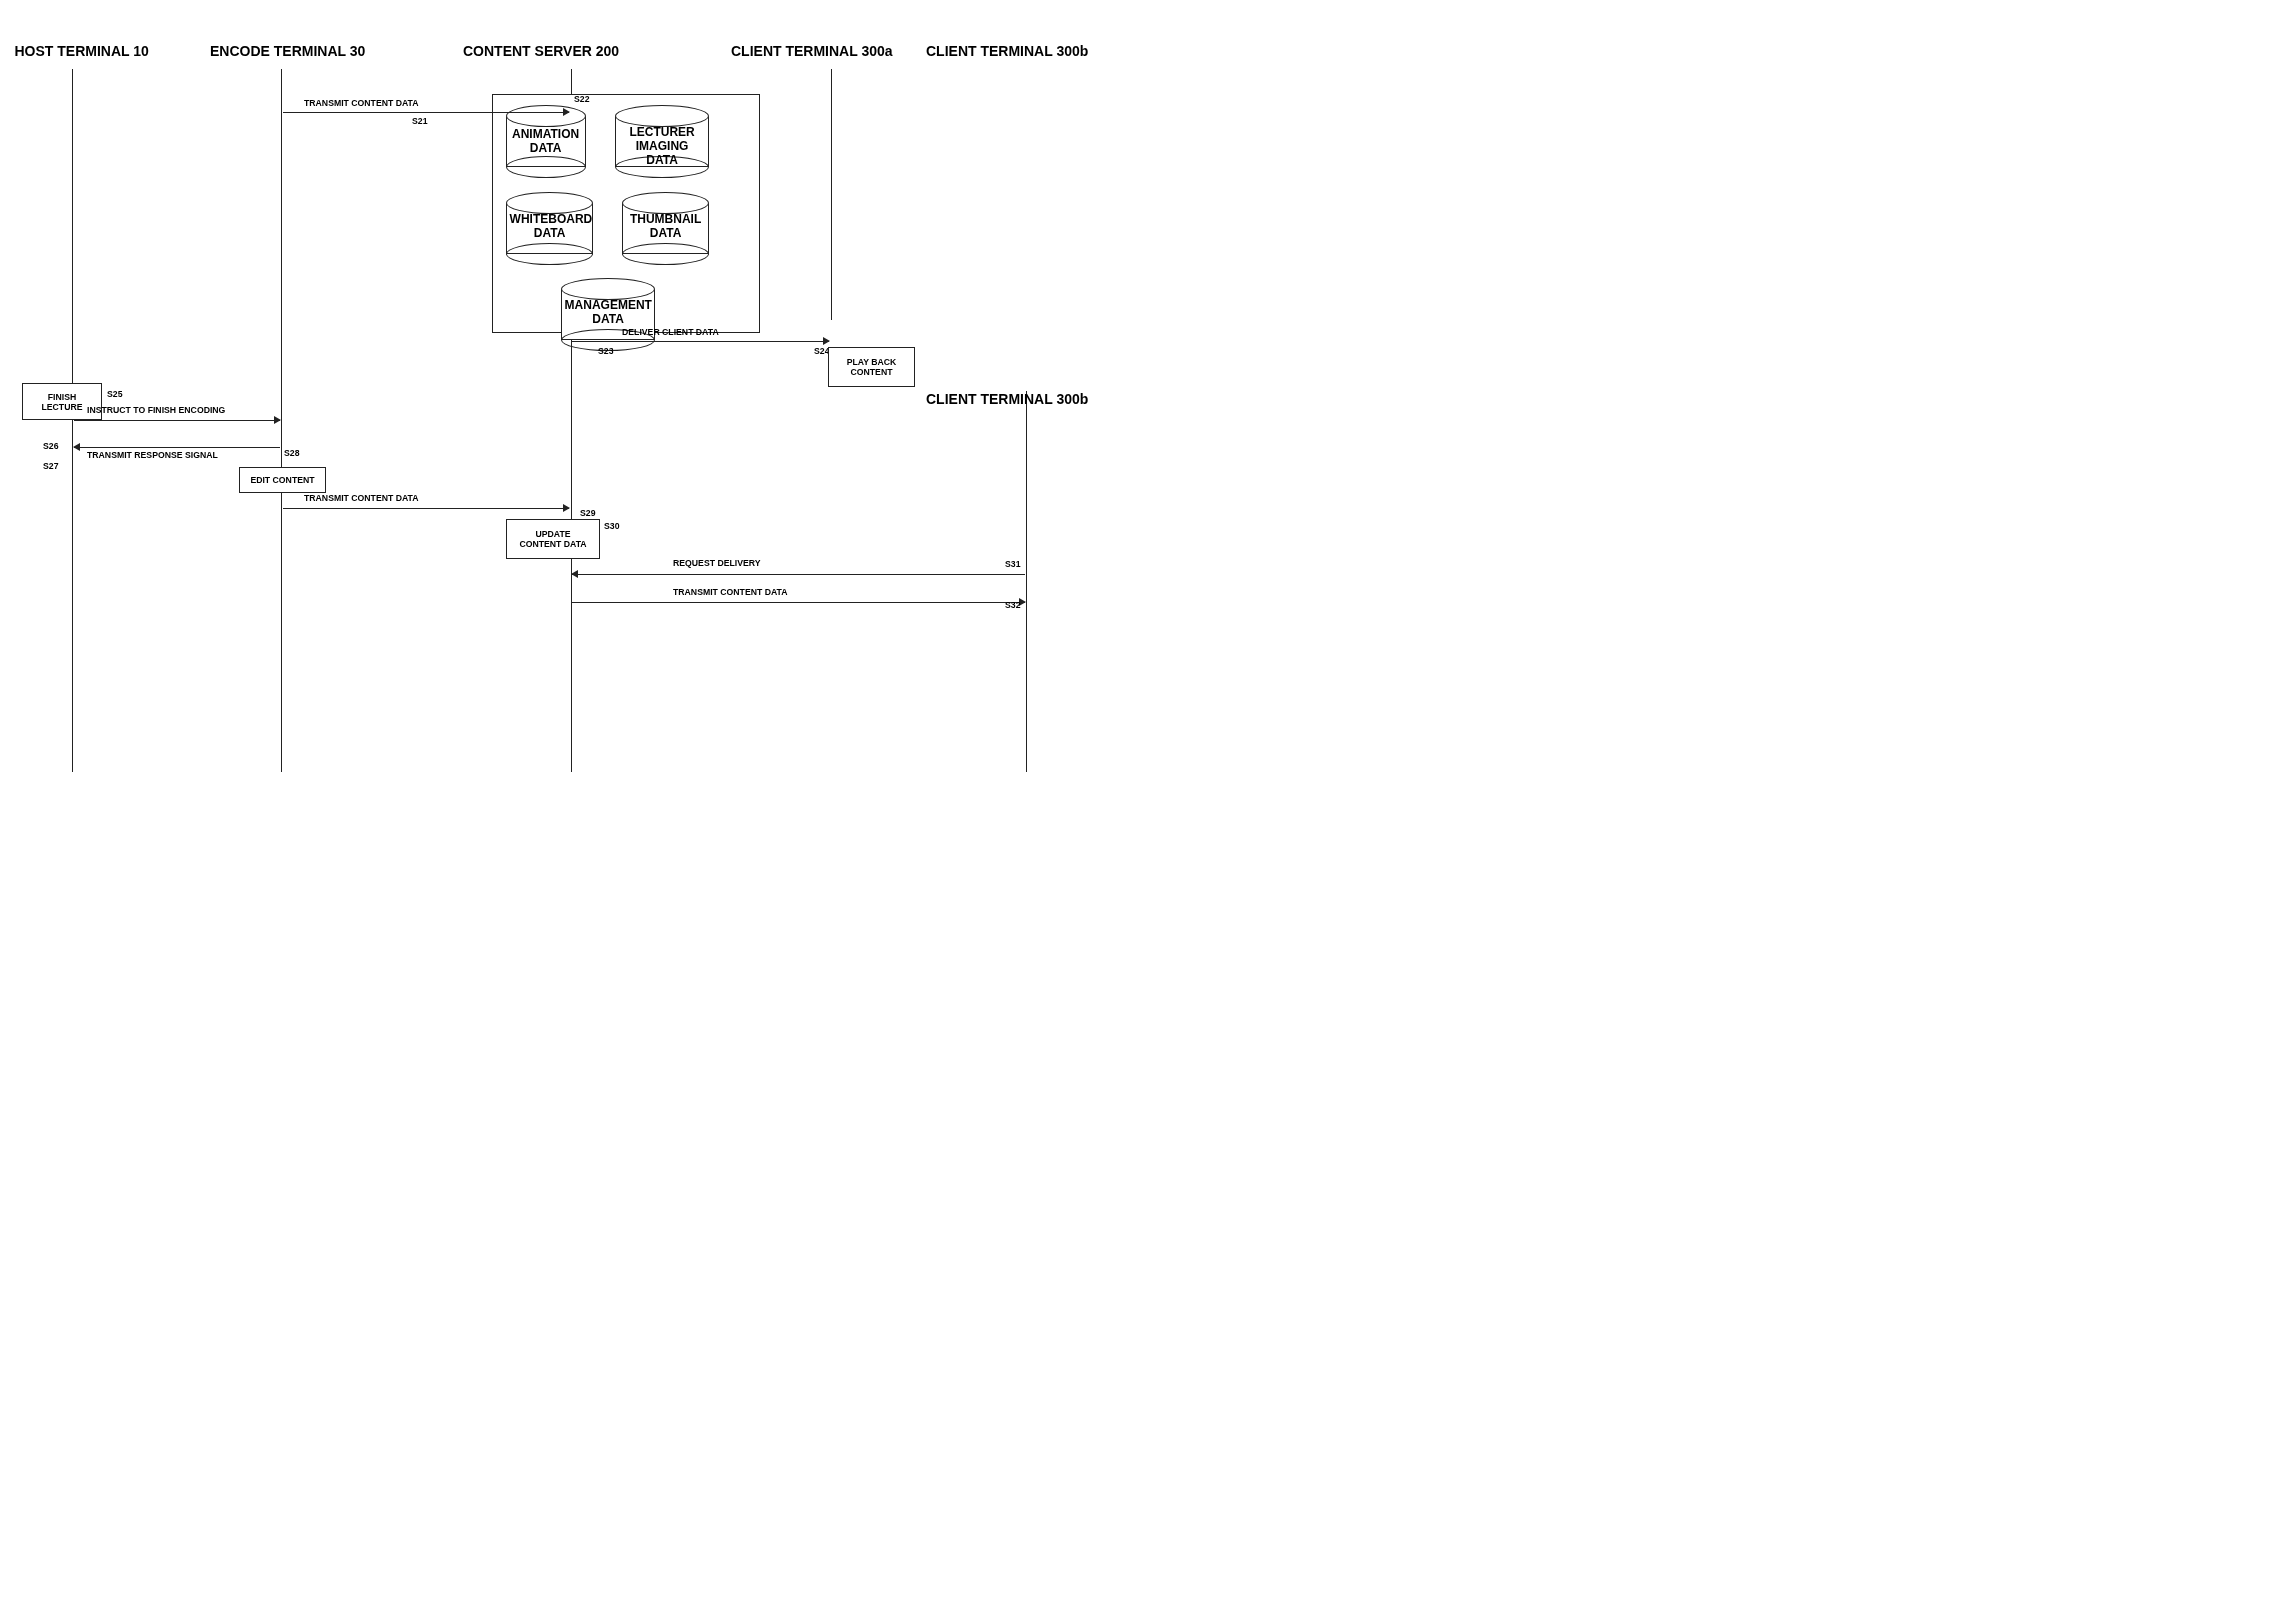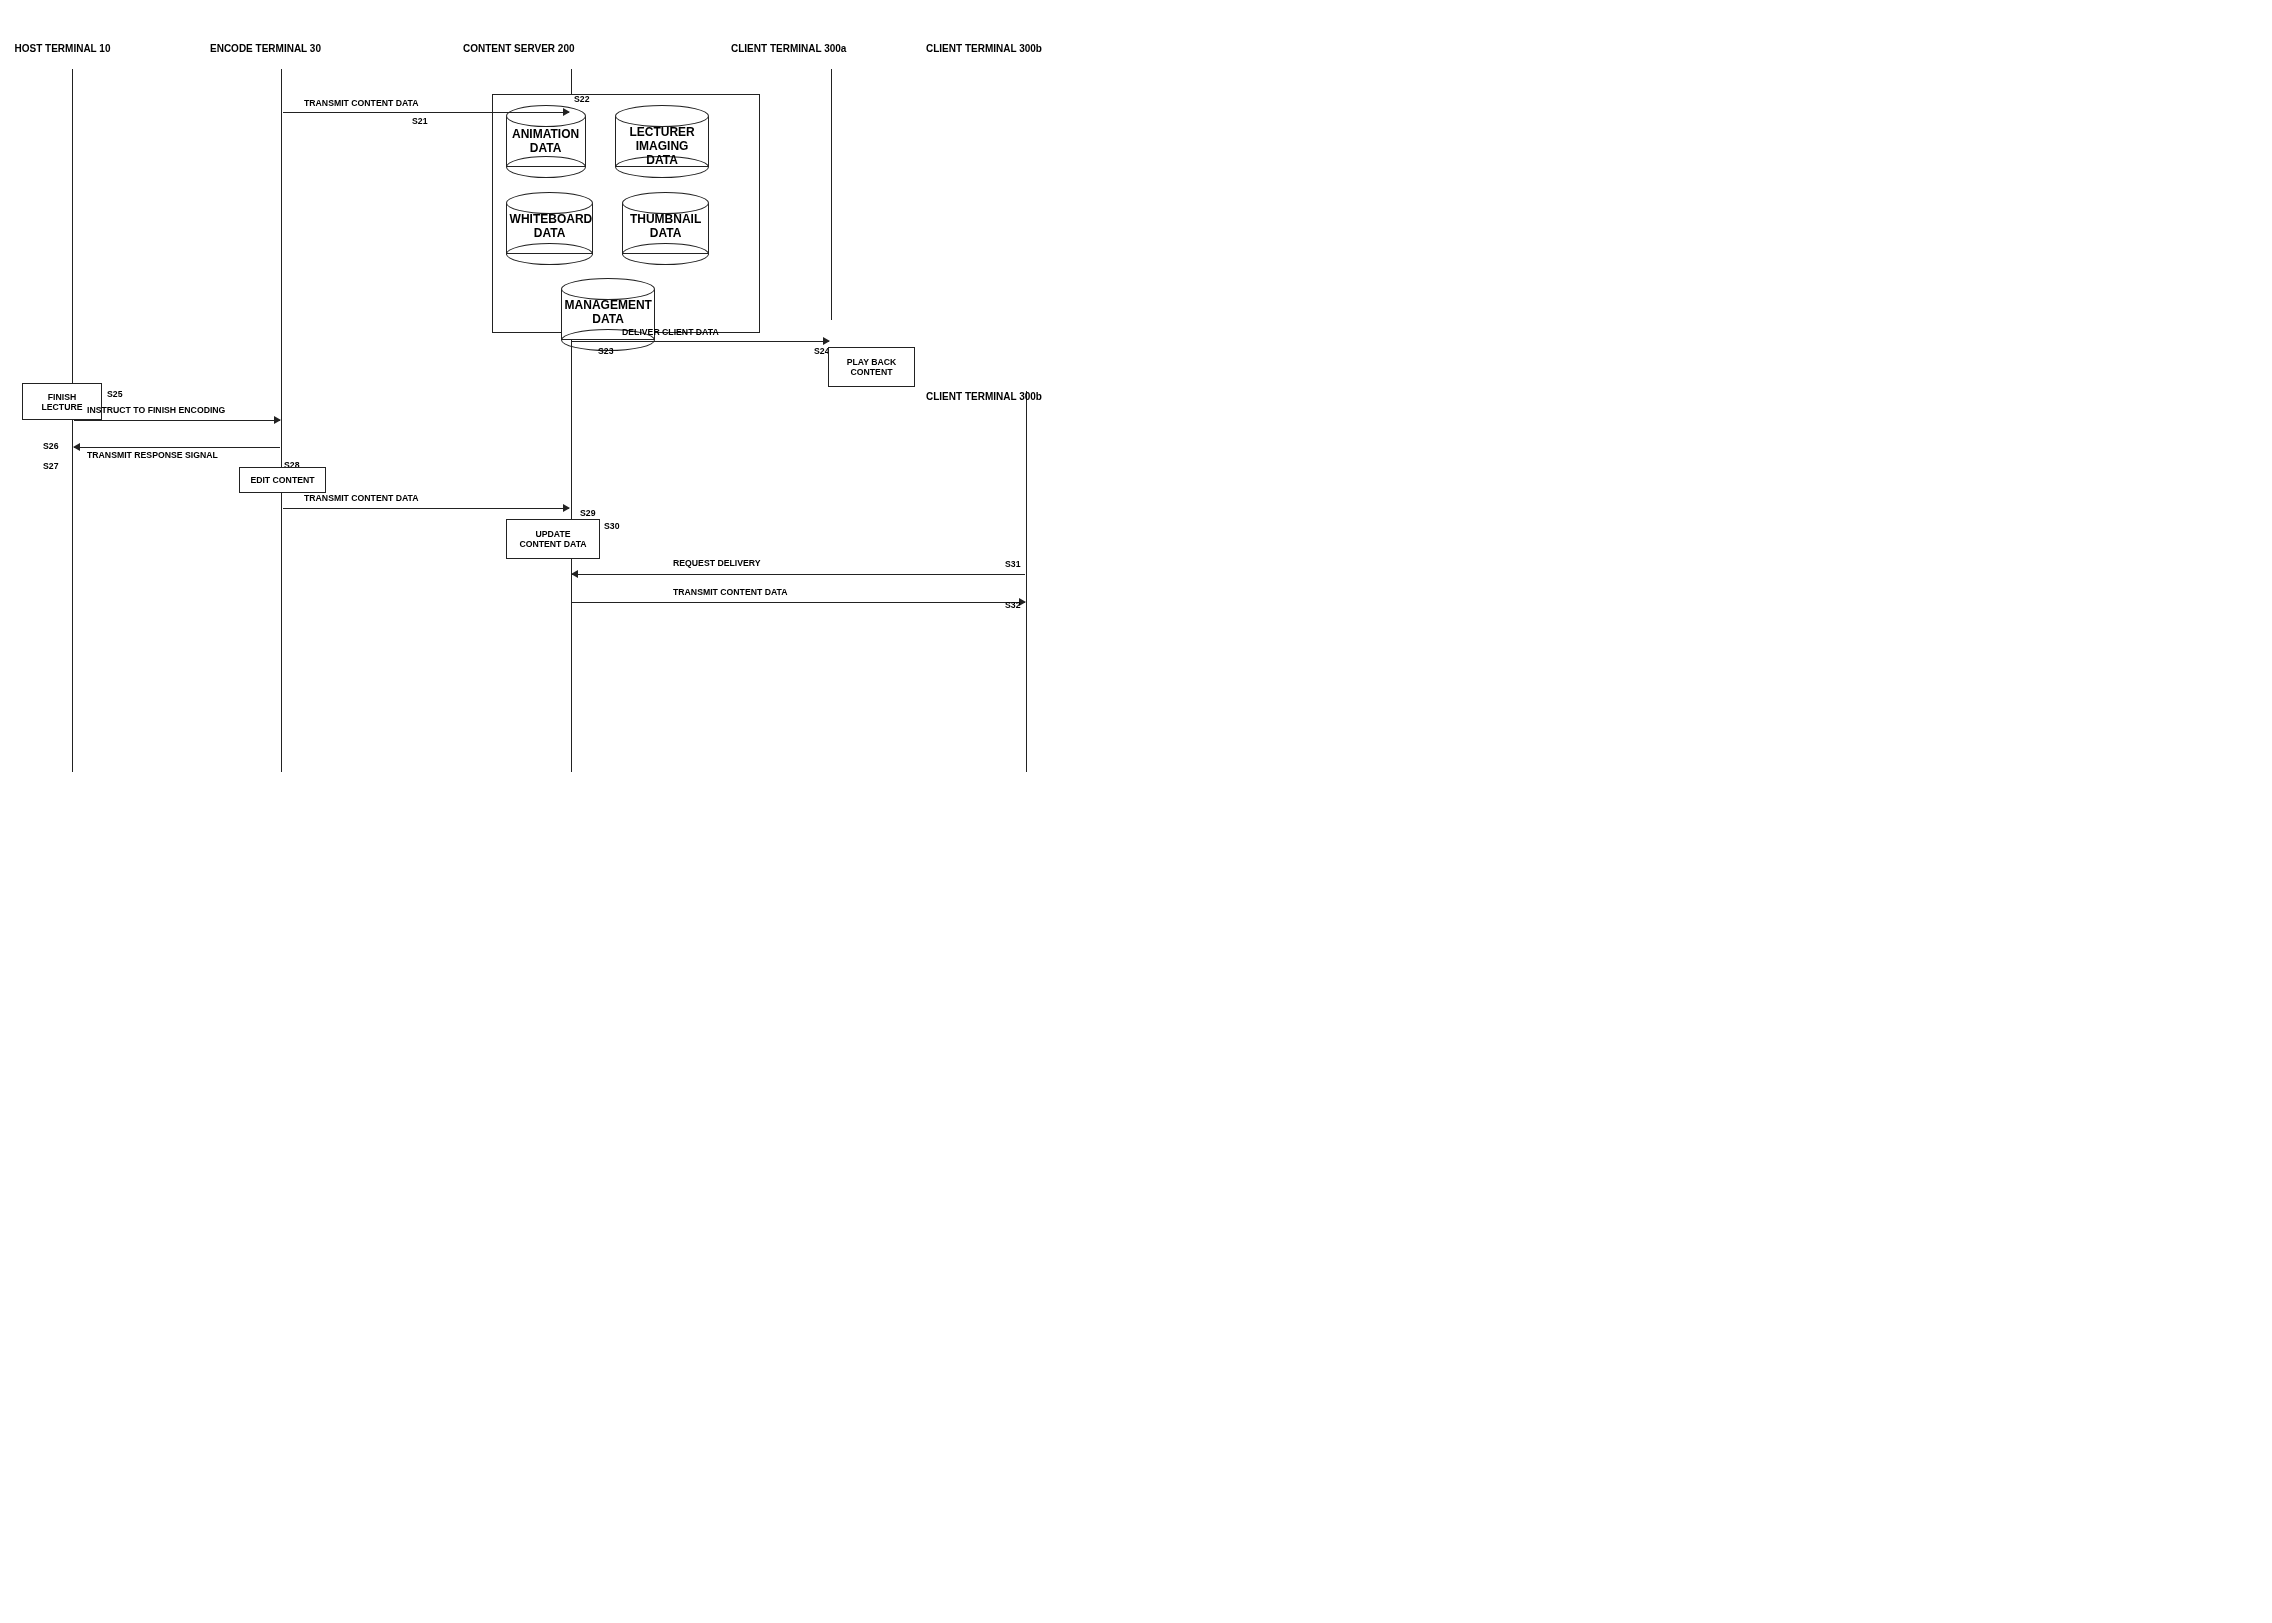--- a/index.html
+++ b/index.html
@@ -15,21 +15,21 @@
     .diagram {
       position: relative;
       width: 100%;
       height: 100%;
     }
 
     
     .entity-label {
       position: absolute;
       top: 43px;
-      font-size: 10px;
+      font-size: 14px;
       font-weight: bold;
       text-align: center;
       white-space: nowrap;
     }
 
     
     .lifeline {
       position: absolute;
       top: 72px;
       width: 1.4px;
@@ -219,21 +219,21 @@
   <div class="step-label" style="left:107px; top:389px;">S25</div>
 
   <div class="arrow" style="left:74px; top:420px; width:206px;"></div>
   <div class="arrow-label" style="left:87px; top:405px;">INSTRUCT TO FINISH ENCODING</div>
 
   <div class="step-label" style="left:43px; top:441px;">S26</div>
 
   <div class="arrow left-dir" style="left:74px; top:447px; width:206px;"></div>
   <div class="arrow-label" style="left:87px; top:450px;">TRANSMIT RESPONSE SIGNAL</div>
 
-  <div class="step-label" style="left:284px; top:448px;margin-top:12px;">S28</div>
+  <div class="step-label" style="left:284px; top:448px;">S28</div>
 
   <div class="step-label" style="left:43px; top:461px;">S27</div>
 
   <div class="box" style="left:239px; top:467px; width:87px; height:26px;">
     EDIT CONTENT
   </div>
 
   <div class="arrow" style="left:283px; top:508px; width:286px;"></div>
   <div class="arrow-label" style="left:304px; top:493px;">TRANSMIT CONTENT DATA</div>
 

